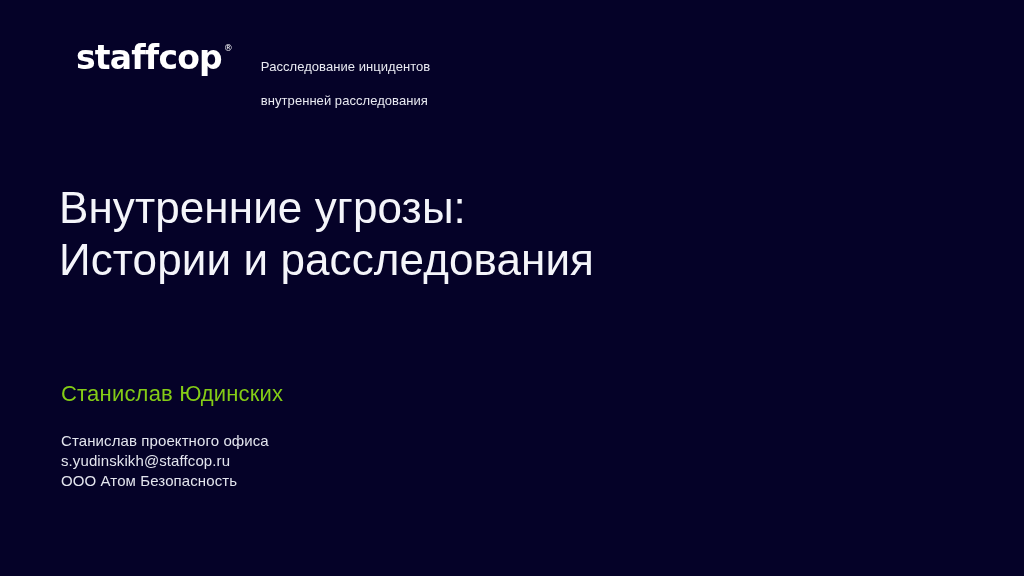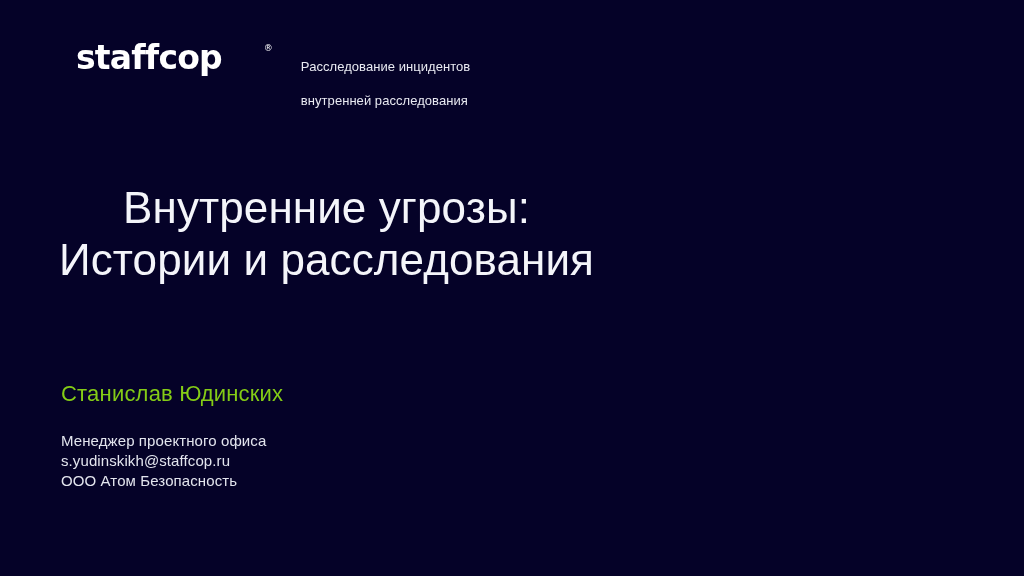--- a/index.html
+++ b/index.html
@@ -31,21 +31,20 @@
     top: 38px;
     display: flex;
     align-items: flex-start;
   }
 
   .logo-wrap {
     position: relative;
     display: flex;
     align-items: flex-start;
     height: 40px;
-    gap: 40px;
   }
 
   .logo-text {
     font-family: "DejaVu Sans", sans-serif;
     font-weight: 700;
     font-size: 33px;
     line-height: 40px;
     letter-spacing: -0.8px;
     color: #ffffff;
     display: block;
@@ -79,21 +78,20 @@
     top: 182px;
   }
 
   .title-line {
     color: #f4f5fa;
     font-size: 44px;
     line-height: 52px;
     font-weight: 300;
     letter-spacing: 0.1px;
     white-space: nowrap;
-    text-align: center;
   }
 
   
   .author-block {
     position: absolute;
     left: 61px;
     top: 380px;
   }
 
   .author-name {
@@ -143,18 +141,18 @@
   <div class="title-block">
     <div class="title-line">Внутренние угрозы:</div>
     <div class="title-line">Истории и расследования</div>
   </div>
 
   <div class="author-block">
     <div class="author-name">Станислав Юдинских</div>
   </div>
 
   <div class="contact-block">
-    <div class="contact-line">Менеджер проектного офиса</div>
+    <div class="contact-line">Станислав проектного офиса</div>
     <div class="contact-line">s.yudinskikh@staffcop.ru</div>
     <div class="contact-line">ООО Атом Безопасность</div>
   </div>
 
 </div>
 
 </body></html>

